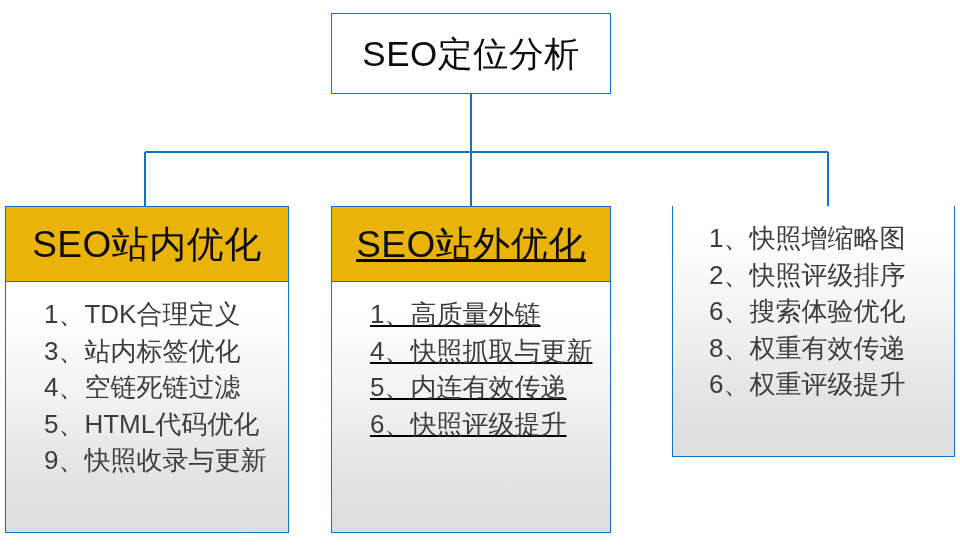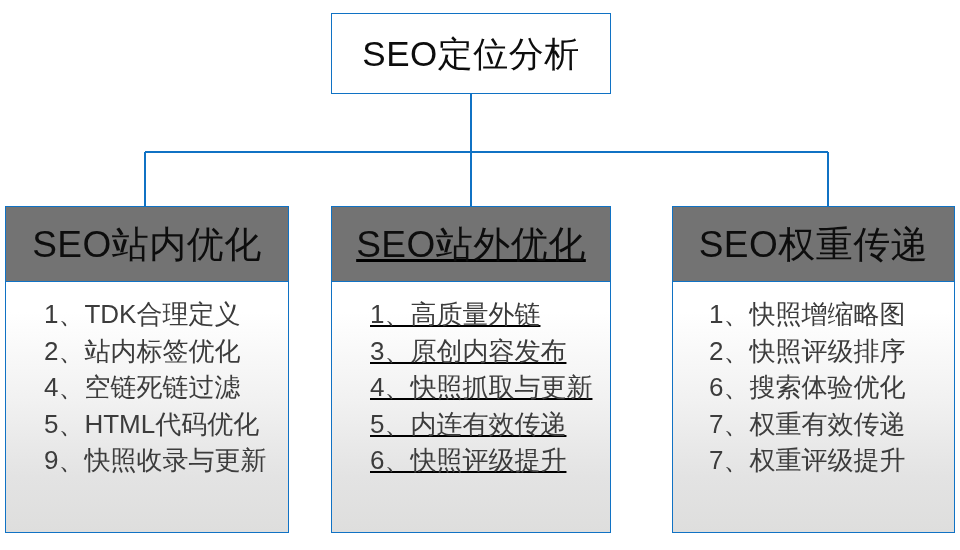--- a/index.html
+++ b/index.html
@@ -53,21 +53,21 @@
   }
 
   
   .column {
     position: absolute;
     top: 206px;
   }
   .col-head {
     box-sizing: border-box;
     border: 1.5px solid #1072c4;
-    background: #737373;
+    background: #eab308;
     height: 76px;
     display: flex;
     align-items: center;
     justify-content: center;
     text-align: right;
   }
   .col-head-title {
     font-size: 37px;
     color: #0d0d0d;
     line-height: 1;
@@ -119,46 +119,42 @@
   <div class="root-box">
     <span class="root-title">SEO定位分析</span>
   </div>
 
   <div class="column" id="col-1">
     <div class="col-head">
       <span class="col-head-title">SEO站内优化</span>
     </div>
     <div class="col-body">
       <div class="item">1、TDK合理定义</div>
-      <div class="item">2、站内标签优化</div>
+      <div class="item">3、站内标签优化</div>
       <div class="item">4、空链死链过滤</div>
       <div class="item">5、HTML代码优化</div>
       <div class="item">9、快照收录与更新</div>
     </div>
   </div>
 
   <div class="column" id="col-2">
     <div class="col-head">
       <span class="col-head-title">SEO站外优化</span>
     </div>
     <div class="col-body">
       <div class="item">1、高质量外链</div>
-      <div class="item">3、原创内容发布</div>
       <div class="item">4、快照抓取与更新</div>
       <div class="item">5、内连有效传递</div>
       <div class="item">6、快照评级提升</div>
     </div>
   </div>
 
   <div class="column" id="col-3">
-    <div class="col-head">
-      <span class="col-head-title">SEO权重传递</span>
-    </div>
     <div class="col-body">
       <div class="item">1、快照增缩略图</div>
       <div class="item">2、快照评级排序</div>
       <div class="item">6、搜索体验优化</div>
-      <div class="item">7、权重有效传递</div>
-      <div class="item">7、权重评级提升</div>
+      <div class="item">8、权重有效传递</div>
+      <div class="item">6、权重评级提升</div>
     </div>
   </div>
 
 </div>
 
 </body></html>

